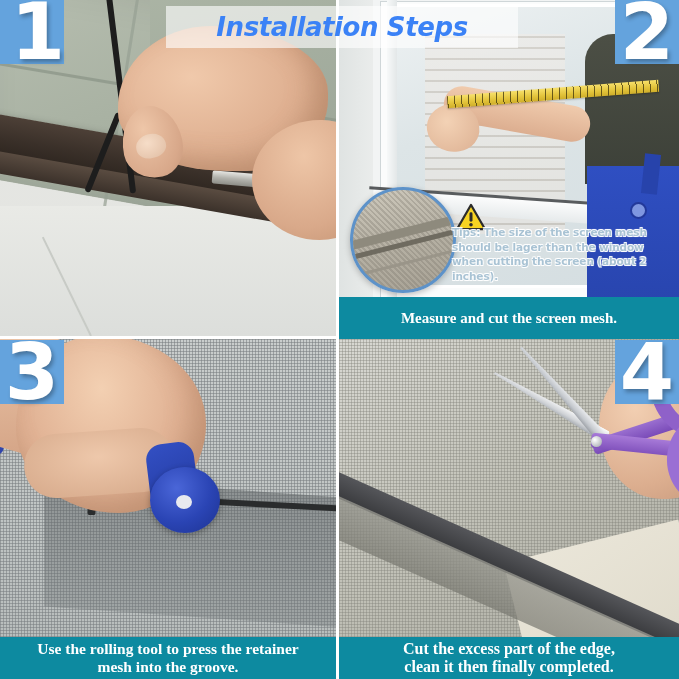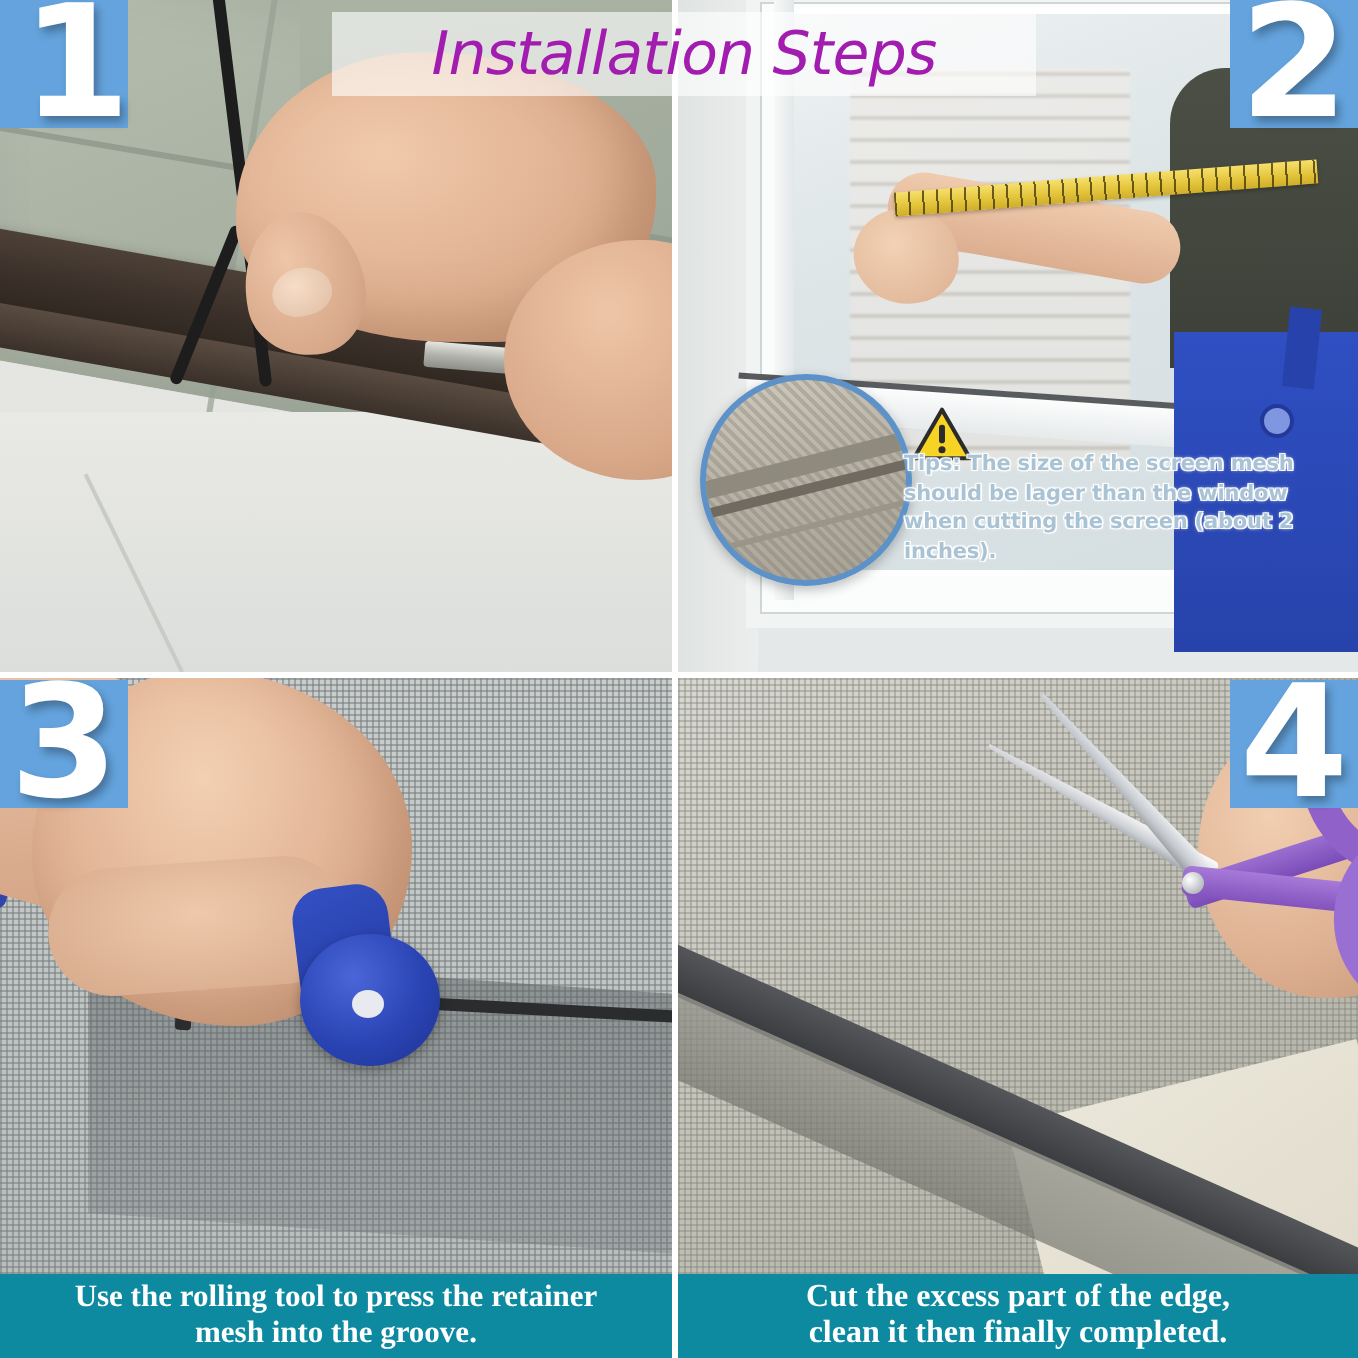--- a/index.html
+++ b/index.html
@@ -363,22 +363,22 @@
 
   
   .title-band{
     position:absolute;left:166px;top:6px;width:352px;height:42px;
     background:rgba(255,255,255,.62);
     z-index:8;
     display:flex;align-items:center;justify-content:center;
   }
   .title-text{
     font-family:"DejaVu Sans",sans-serif;
-    font-style:italic;font-weight:400;font-size:30px;
-    color:#a21caf;letter-spacing:-0.4px;white-space:nowrap;
+    font-style:italic;font-weight:700;font-size:26px;
+    color:#3b82f6;letter-spacing:-0.4px;white-space:nowrap;
   }
 
   
   .caption{
     position:absolute;background:#0d8aa0;z-index:7;
     display:flex;align-items:center;justify-content:center;
     text-align:center;
     color:#ffffff;
     font-family:"Liberation Serif","DejaVu Serif",serif;
     font-weight:700;font-size:15px;line-height:18px;
@@ -504,20 +504,23 @@
     <span class="badge-num">3</span>
   </div>
   <div class="badge b4">
     <span class="badge-num">4</span>
   </div>
 
   <div class="title-band">
     <span class="title-text">Installation Steps</span>
   </div>
 
+  <div class="caption cap2">
+    <span class="cap-text">Measure and cut the screen mesh.</span>
+  </div>
   <div class="caption cap3">
     <span class="cap-text">Use the rolling tool to press the retainer
 mesh into the groove.</span>
   </div>
   <div class="caption cap4">
     <span class="cap-text">Cut the excess part of the edge,
 clean it then finally completed.</span>
   </div>
 
 </div>

